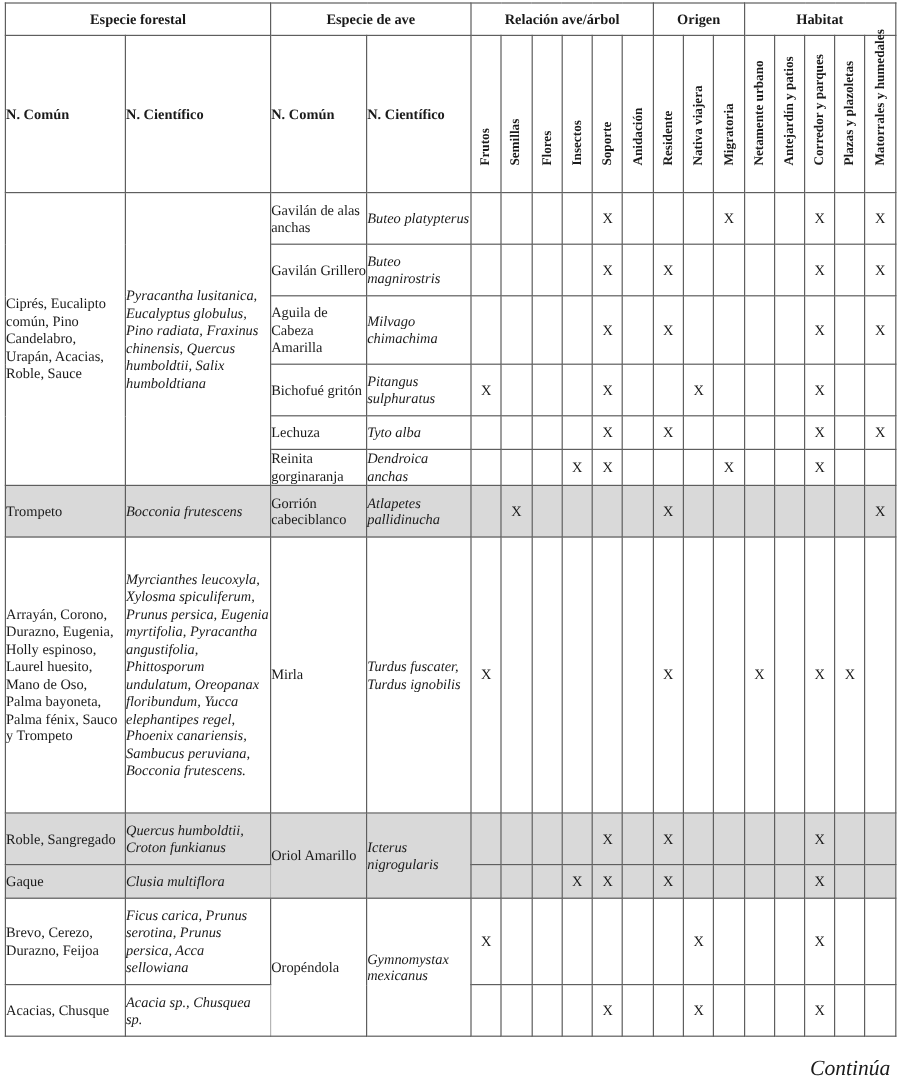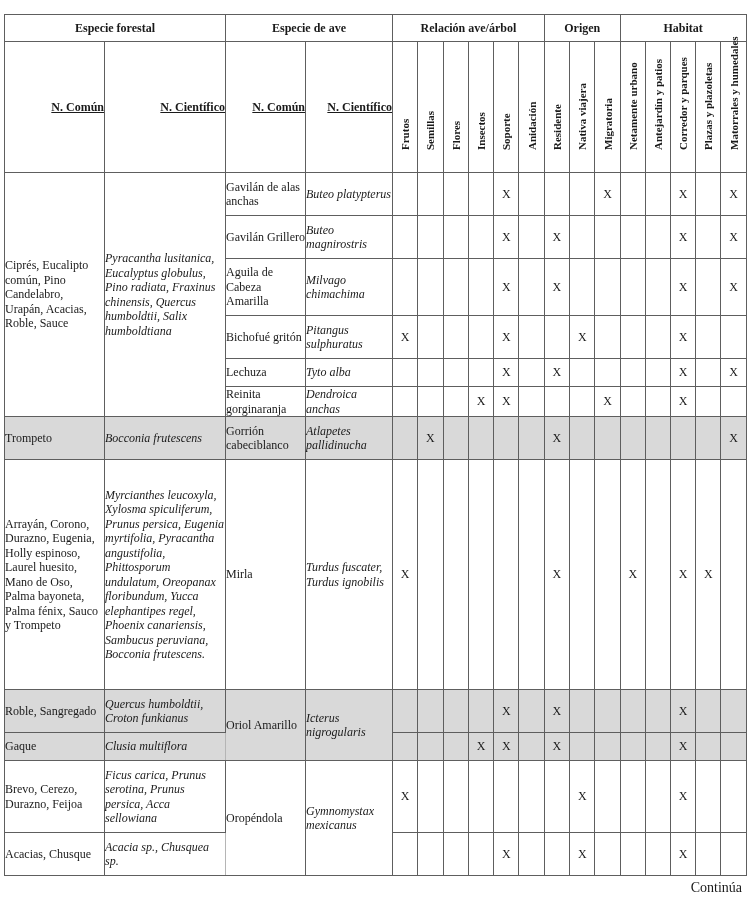--- a/index.html
+++ b/index.html
@@ -11,21 +11,21 @@
     overflow: hidden;
   }
   body {
     font-family: "Liberation Serif", "DejaVu Serif", serif;
     color: #1a1a1a;
     position: relative;
   }
   table.main {
     position: absolute;
     left: 4px;
-    top: 14px;
+    top: 2px;
     border-collapse: collapse;
     table-layout: fixed;
     width: 742px;
   }
   table.main td, table.main th {
     border: 1px solid #5e5e5e;
     padding: 0;
     vertical-align: middle;
     font-size: 12px;
     line-height: 14.5px;
@@ -33,22 +33,21 @@
   th {
     font-weight: bold;
     font-size: 11.5px;
   }
   th.group {
     height: 26px;
     text-align: center;
   }
   th.sub {
     height: 130px;
-    text-align: right;
-    text-decoration: underline;
+    text-align: left;
   }
   th.rot {
     height: 130px;
     position: relative;
   }
   th.rot .rt {
     position: absolute;
     left: 50%;
     bottom: 8px;
     transform-origin: 0 0;
@@ -69,21 +68,22 @@
     text-align: center;
     font-size: 11.5px;
   }
   td.gray {
     background: #d9d9d9;
   }
   .continua {
     position: absolute;
     right: 8px;
     top: 880px;
-    font-size: 14px;
+    font-style: italic;
+    font-size: 18px;
   }
   .lt { border-left-color: #b5b5b5 !important; }
 </style>
 </head>
 <body>
 
 <table class="main">
   <colgroup>
     <col style="width:100px">
     <col style="width:121px">

